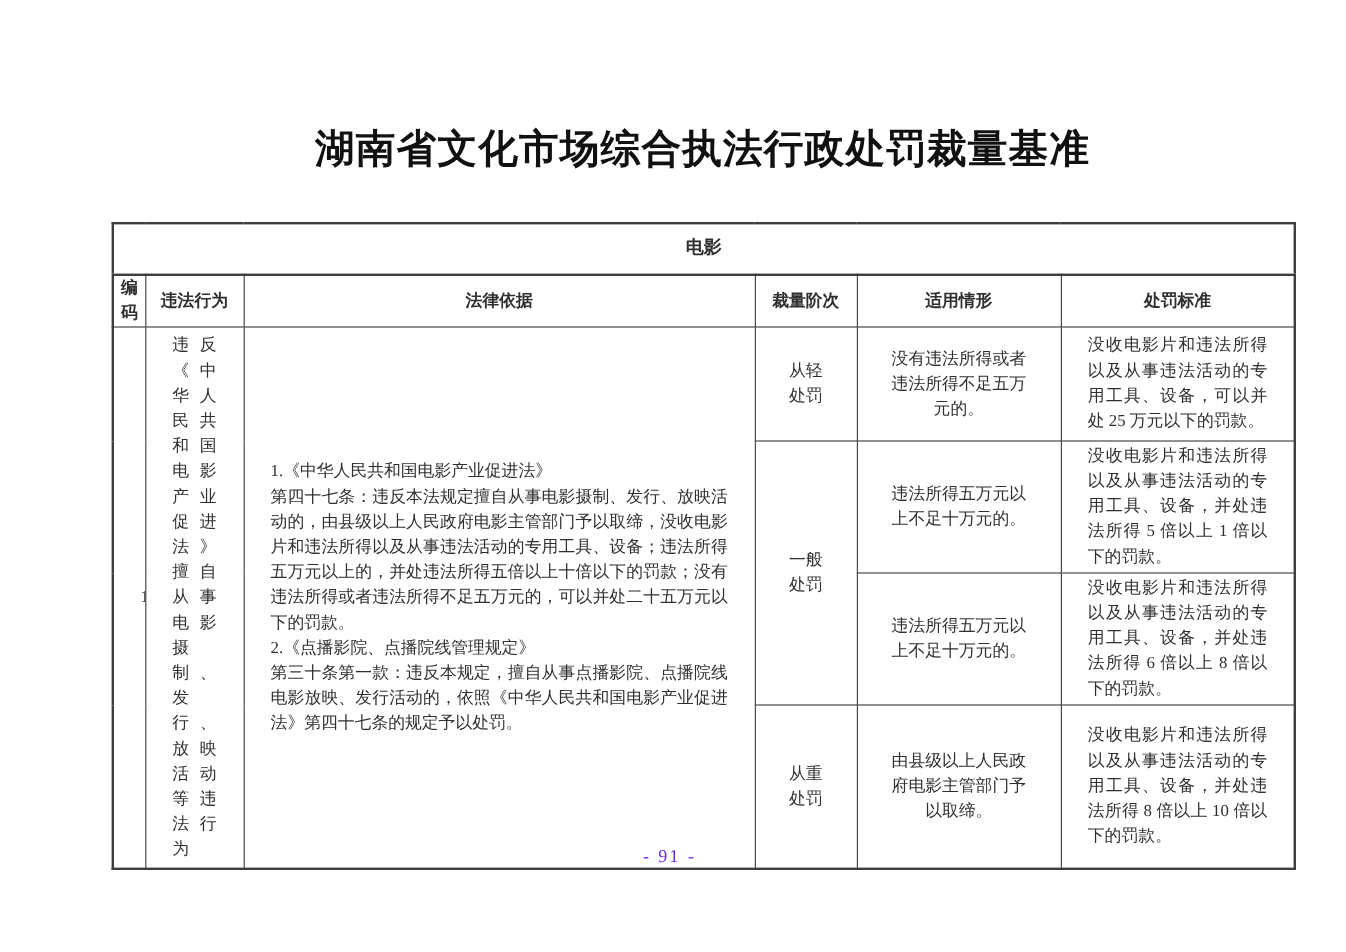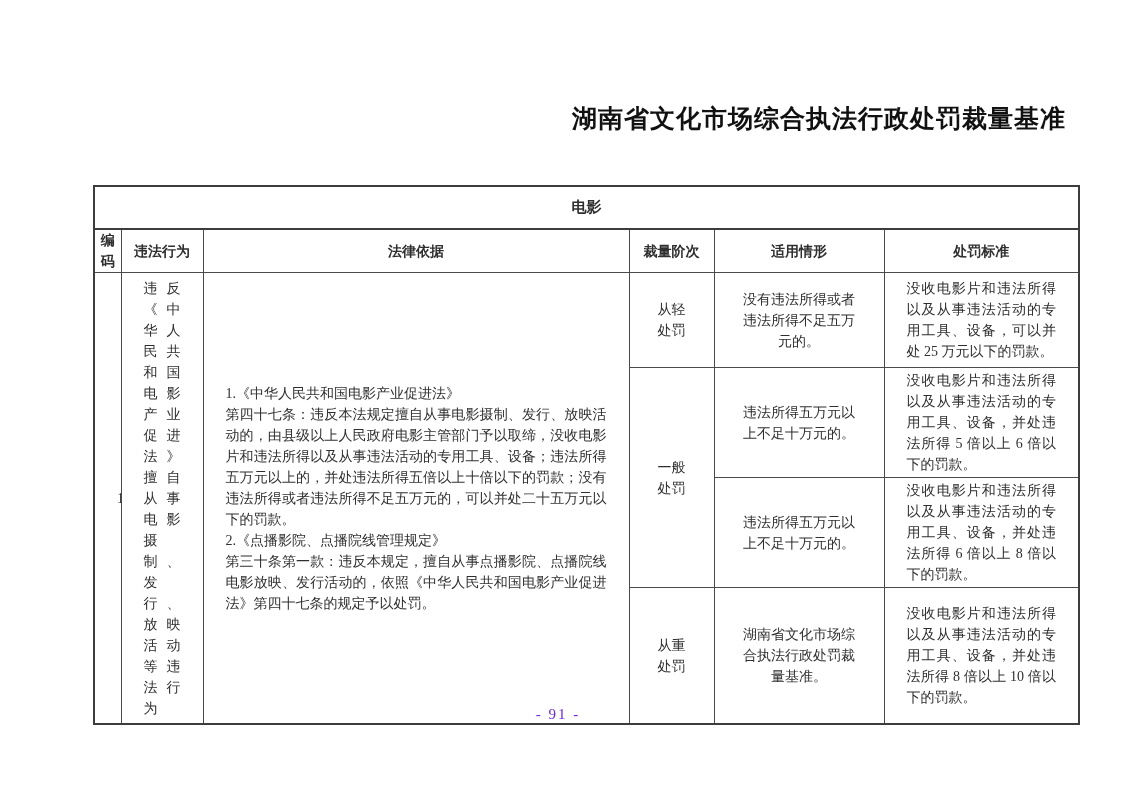--- a/index.html
+++ b/index.html
@@ -2,23 +2,23 @@
 <html><head>
 <meta charset="utf-8">
 <style>
   html,body{margin:0;padding:0;}
   body{
     width:1122px;height:793px;background:#ffffff;position:relative;
     font-family:"Liberation Serif","DejaVu Serif",serif;
     color:#2f2f2f;overflow:hidden;
   }
   .doc-title{
-    position:absolute;left:81px;top:102px;width:985px;
-    text-align:right;font-family:"Liberation Sans","DejaVu Sans",sans-serif;
-    font-weight:bold;font-size:25px;letter-spacing:1px;color:#111;
+    position:absolute;left:93px;top:102px;width:985px;
+    text-align:center;font-family:"Liberation Sans","DejaVu Sans",sans-serif;
+    font-weight:bold;font-size:33px;letter-spacing:1px;color:#111;
   }
   table.penalty{
     position:absolute;left:93px;top:185px;width:985px;
     border-collapse:collapse;table-layout:fixed;
     border:2px solid #3d3d3d;
   }
   table.penalty td,table.penalty th{
     border:1px solid #4a4a4a;
     font-size:14px;line-height:21px;
     padding:2px 22px;vertical-align:middle;
@@ -82,27 +82,27 @@
         <p>2.《点播影院、点播院线管理规定》</p>
         <p>第三十条第一款：违反本规定，擅自从事点播影院、点播院线电影放映、发行活动的，依照《中华人民共和国电影产业促进法》第四十七条的规定予以处罚。</p>
       </td>
       <td class="ctr tier-row">从轻处罚</td>
       <td class="sit">没有违法所得或者违法所得不足五万元的。</td>
       <td class="pen">没收电影片和违法所得以及从事违法活动的专用工具、设备，可以并处 25 万元以下的罚款。</td>
     </tr>
     <tr class="r2">
       <td class="ctr tier-row" rowspan="2">一般处罚</td>
       <td class="sit tier-row">违法所得五万元以上不足十万元的。</td>
-      <td class="pen">没收电影片和违法所得以及从事违法活动的专用工具、设备，并处违法所得 5 倍以上 6 倍以下的罚款。</td>
+      <td class="pen">没收电影片和违法所得以及从事违法活动的专用工具、设备，并处违法所得 5 倍以上 1 倍以下的罚款。</td>
     </tr>
     <tr class="r3">
       <td class="sit tier-row">违法所得五万元以上不足十万元的。</td>
       <td class="pen">没收电影片和违法所得以及从事违法活动的专用工具、设备，并处违法所得 6 倍以上 8 倍以下的罚款。</td>
     </tr>
     <tr class="r4">
       <td class="ctr tier-row">从重处罚</td>
-      <td class="sit">湖南省文化市场综合执法行政处罚裁量基准。</td>
+      <td class="sit">由县级以上人民政府电影主管部门予以取缔。</td>
       <td class="pen">没收电影片和违法所得以及从事违法活动的专用工具、设备，并处违法所得 8 倍以上 10 倍以下的罚款。</td>
     </tr>
   </tbody>
 </table>
 
 <div class="page-number">- 91 -</div>
 
 </body></html>

